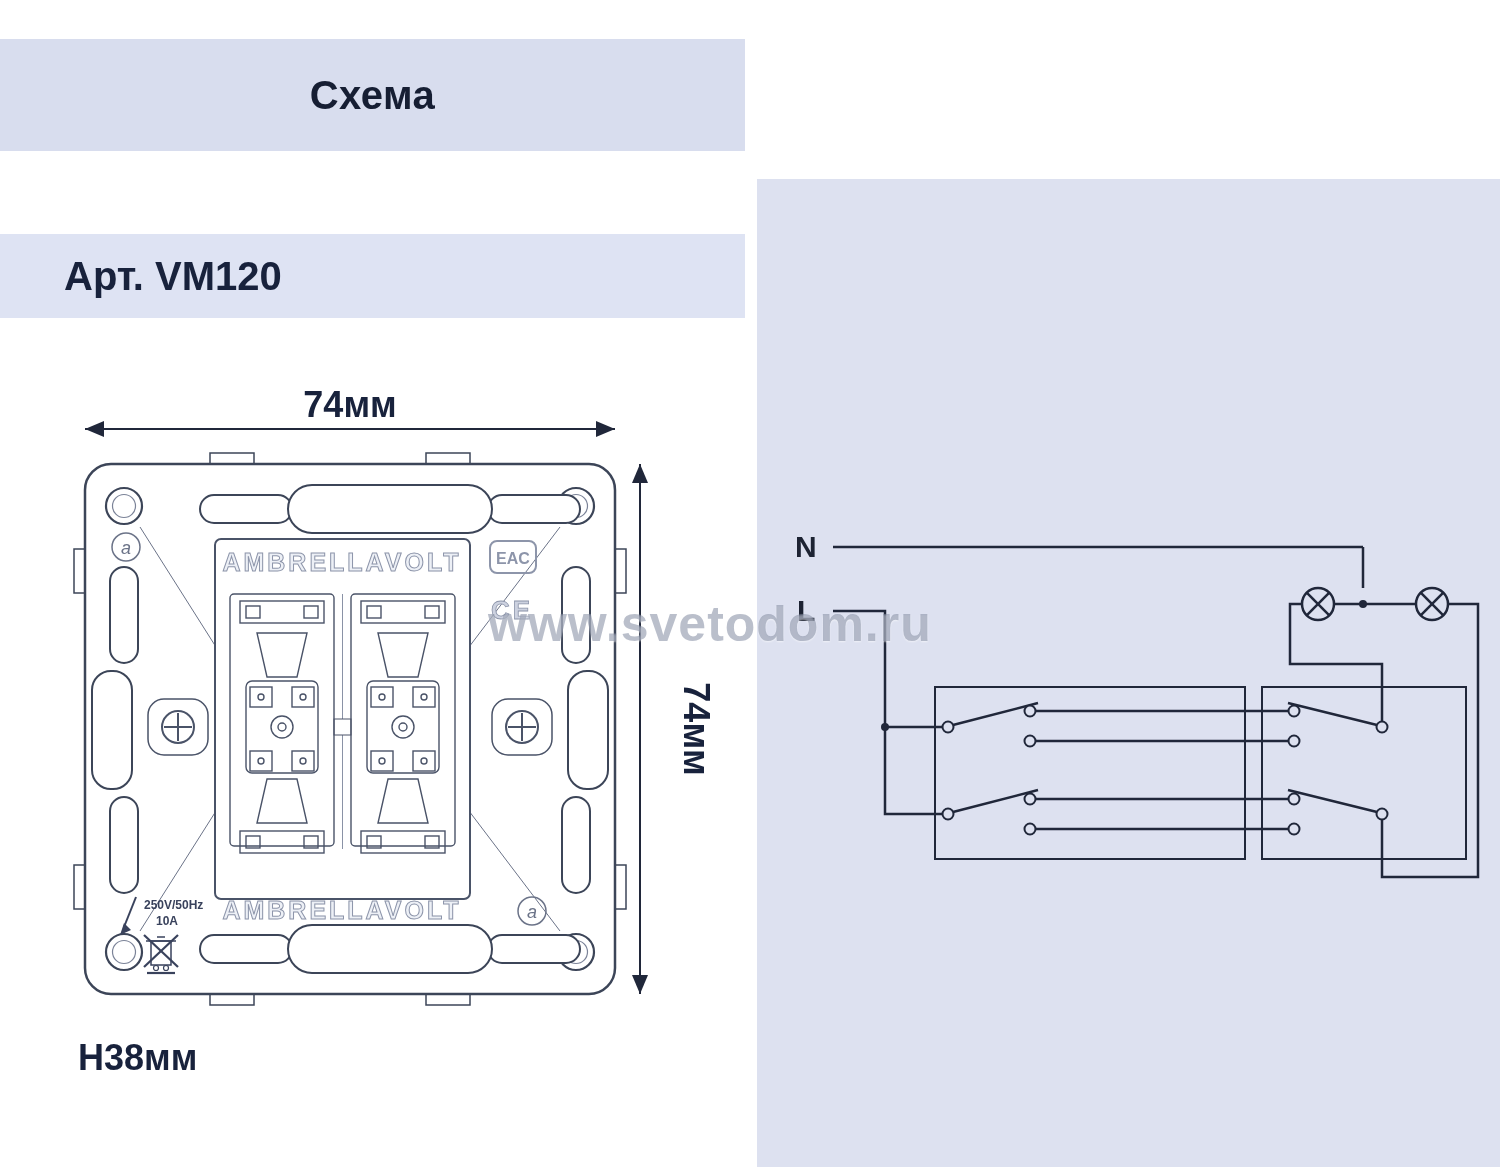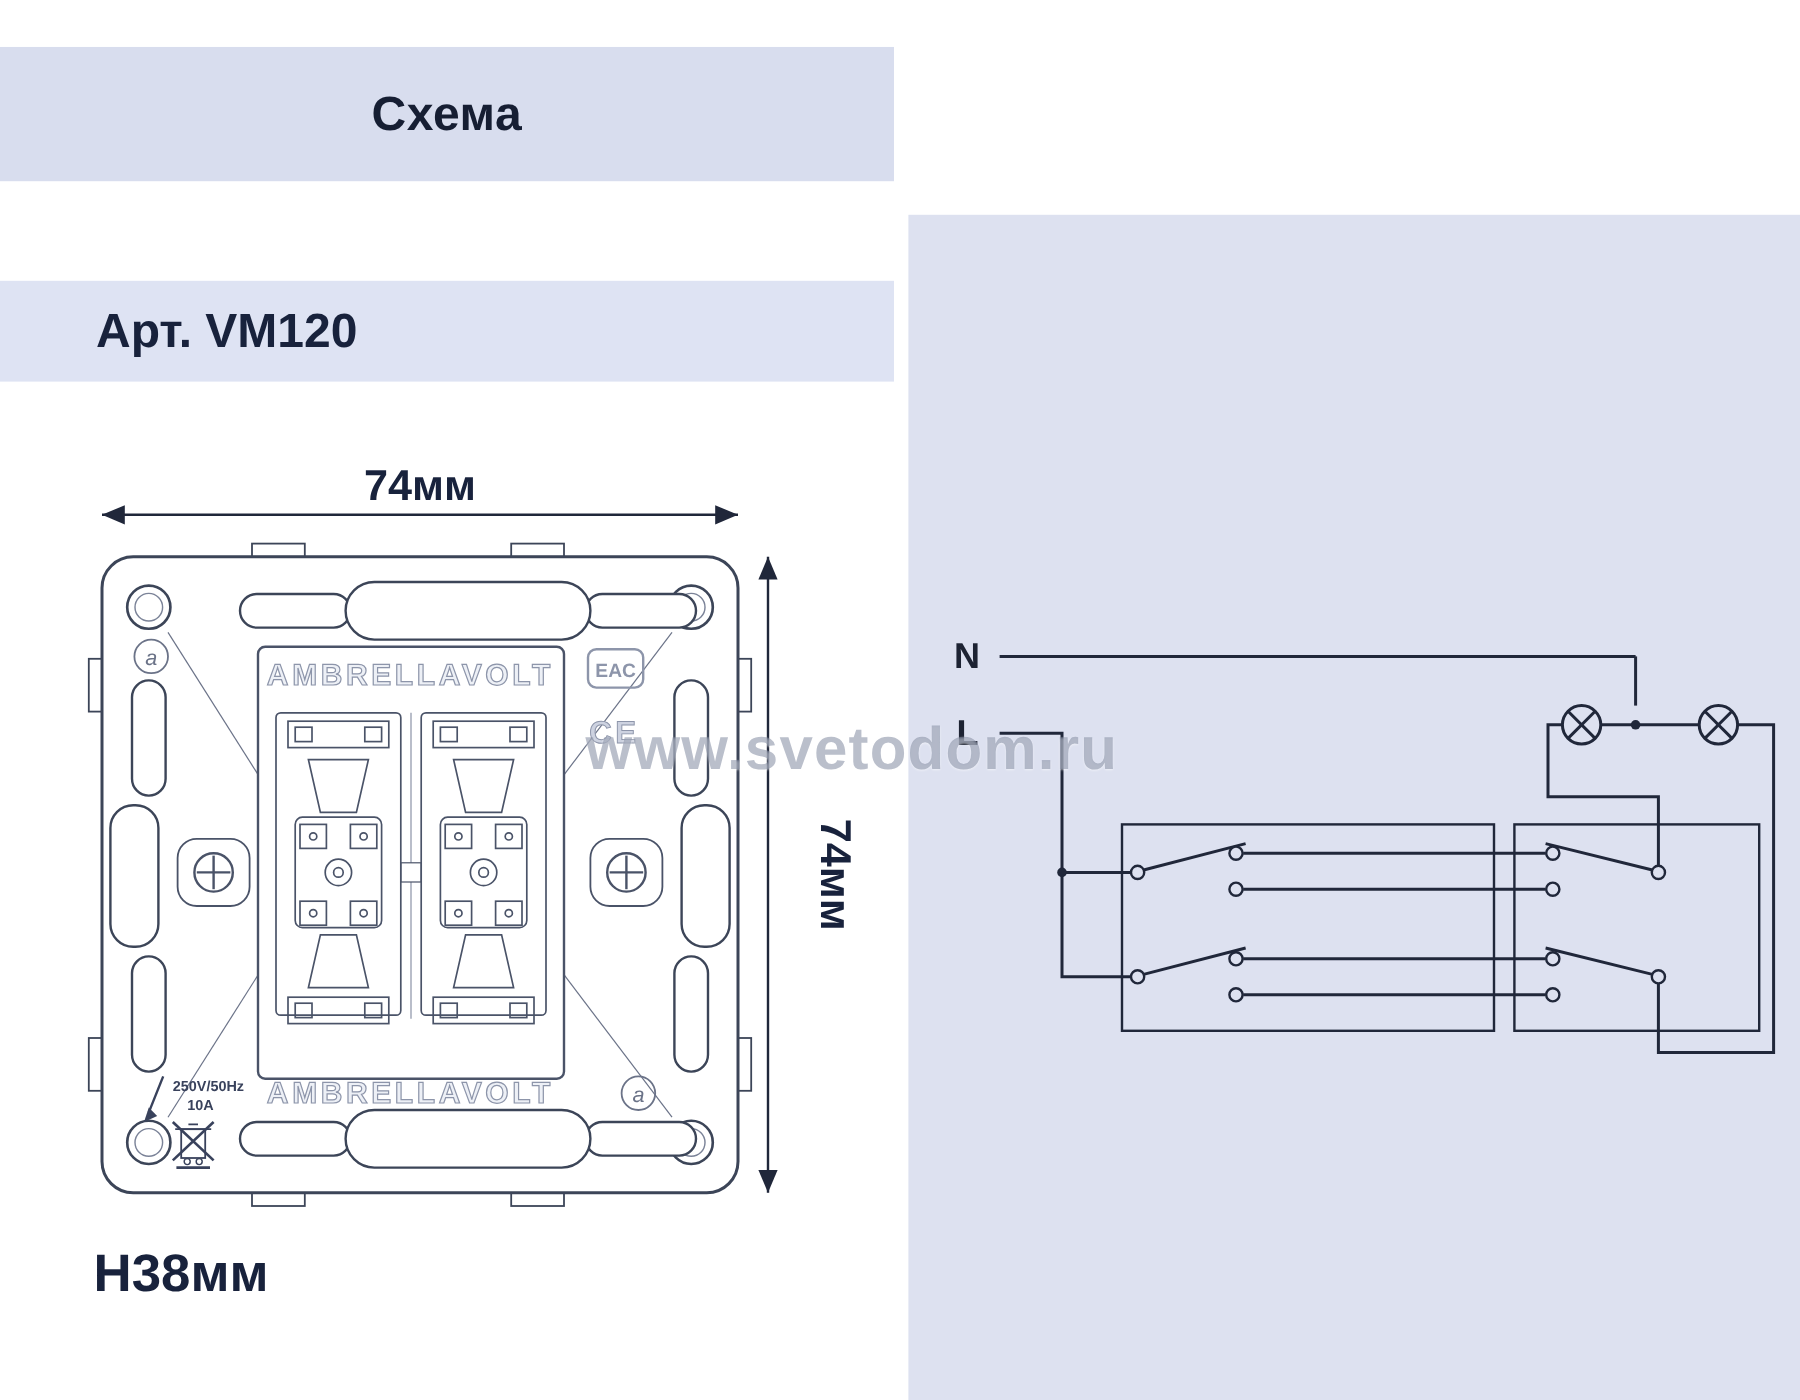--- a/index.html
+++ b/index.html
@@ -7,24 +7,24 @@
         font-family:"Liberation Sans",sans-serif;overflow:hidden;margin-top:39px;}
   .header{position:absolute;top:0;height:112px;background:#d8ddee;
           display:flex;align-items:center;justify-content:center;
           font-size:40px;font-weight:600;color:#161e33;letter-spacing:.5px;}
   .header-left{left:0;width:745px;}
   .header-right{left:757px;width:743px;}
   .right-panel{position:absolute;left:757px;top:140px;width:743px;height:1027px;
                background:#dde1f0;}
   .art-band{position:absolute;left:0;top:195px;width:745px;height:84px;
             background:#dee3f3;display:flex;align-items:center;
-            padding-left:80px;box-sizing:border-box;
+            padding-left:64px;box-sizing:border-box;
             font-size:40px;font-weight:600;color:#18223c;}
   .depth-label{position:absolute;left:78px;top:998px;
-               font-size:44px;font-weight:600;color:#18223c;}
+               font-size:36px;font-weight:600;color:#18223c;}
   .watermark{position:absolute;left:488px;top:556px;z-index:5;
              font-size:50px;font-weight:700;letter-spacing:1px;
              color:rgba(122,132,156,0.52);
              text-shadow:0 1px 2px rgba(255,255,255,0.55);}
   .mech-svg{position:absolute;left:60px;top:340px;}
   .wiring-svg{position:absolute;left:757px;top:140px;}
   svg text{font-family:"Liberation Sans",sans-serif;}
   .dimtxt{font-size:36px;font-weight:600;fill:#18223c;}
   .nltxt{font-size:30px;font-weight:700;fill:#1d2333;}
   .brandtxt{font-size:25px;font-weight:700;letter-spacing:3px;

